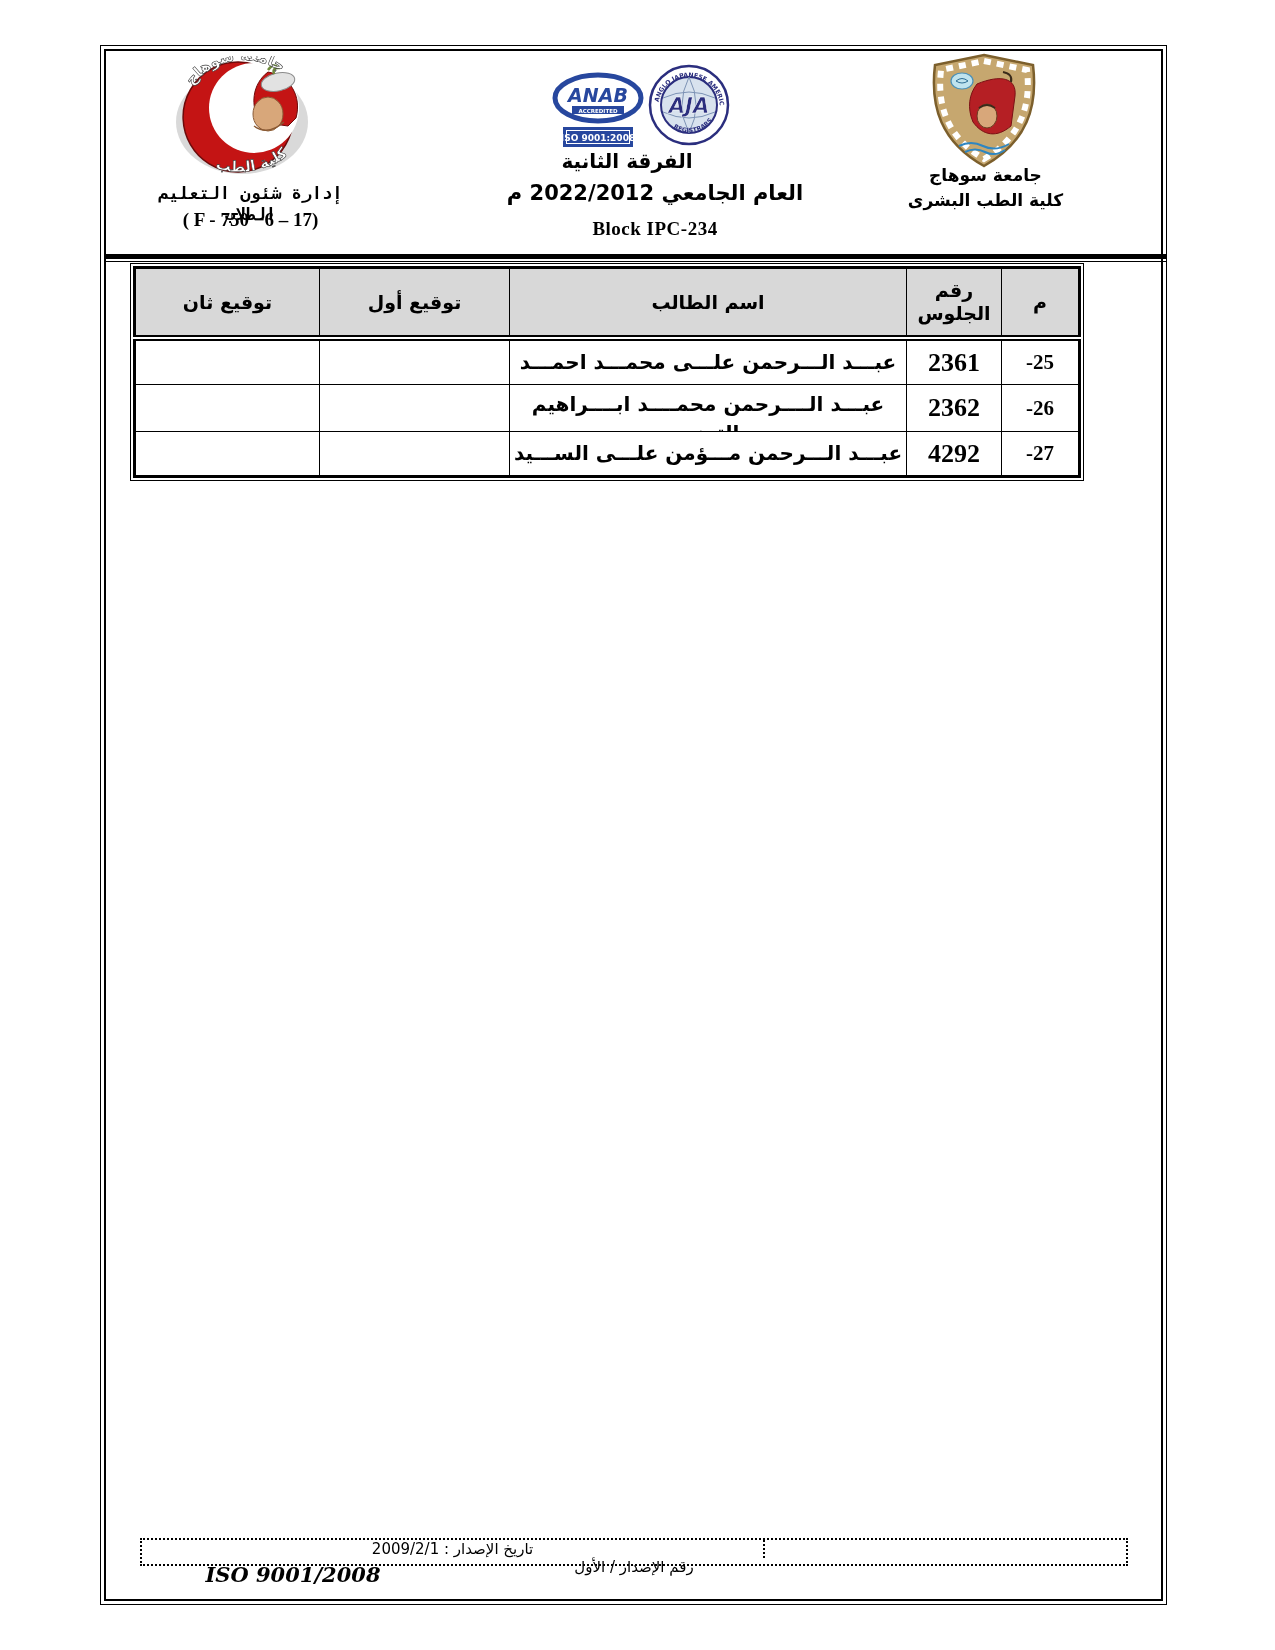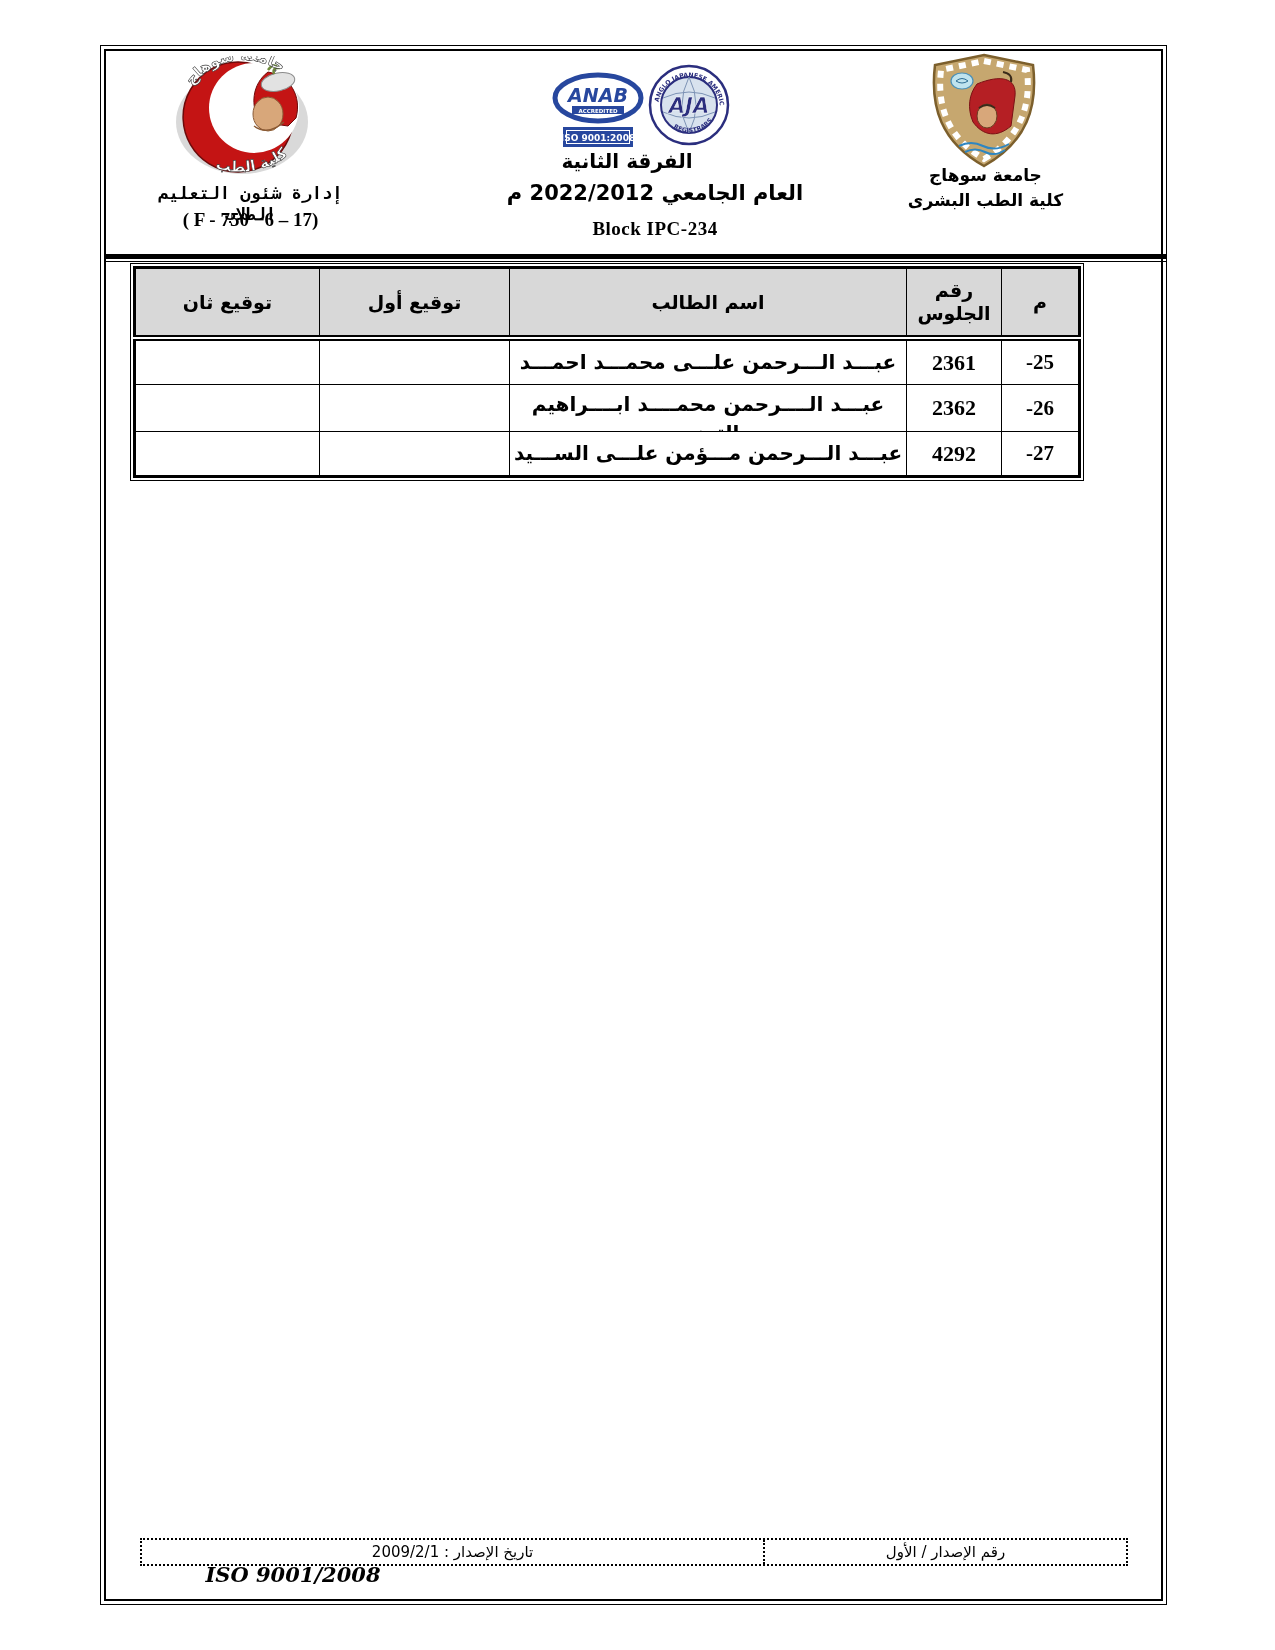--- a/index.html
+++ b/index.html
@@ -32,26 +32,26 @@
   table.sheet{left:133px;top:266px;width:945px;border-collapse:collapse;
       border:3px solid #000;outline:1px solid #000;outline-offset:2px;table-layout:fixed;}
   table.sheet th,table.sheet td{border:1px solid #000;padding:0;overflow:hidden;}
   table.sheet th{height:66px;background:#d8d8d8;font-size:19px;font-weight:bold;
       vertical-align:middle;text-align:center;line-height:1.2;border-bottom:6px double #000;}
   table.sheet td{height:43px;text-align:center;vertical-align:middle;}
   td.name-cell{font-weight:bold;font-size:20px;direction:rtl;margin-left:32px;}
   .nwrap{height:41px;overflow:hidden;line-height:41px;white-space:nowrap;}
   .nwrap.two-line{line-height:29px;padding-top:5px;white-space:normal;}
   .nwrap.two-line .l2{display:block;line-height:29px;}
-  td.seat{font-size:22px;font-weight:bold;font-family:"Liberation Serif","DejaVu Serif",serif;}
+  td.seat{font-size:26px;font-weight:bold;font-family:"Liberation Serif","DejaVu Serif",serif;}
   td.serial{font-size:21px;font-weight:bold;font-family:"Liberation Serif","DejaVu Serif",serif;direction:ltr;}
 
   
   .foot-box{left:140px;top:1538px;width:988px;height:28px;border:2px dotted #000;
-      display:flex;direction:ltr;font-size:15px;}
+      display:flex;direction:ltr;font-size:15px;flex-direction:column;}
   .foot-cell{display:flex;align-items:center;justify-content:center;direction:rtl;}
   .foot-date{width:623px;border-right:2px dotted #000;box-sizing:border-box;}
   .foot-issue{flex:1;}
   .iso{left:168px;top:1562px;width:250px;font-size:21px;font-style:italic;font-weight:bold;
       font-family:"DejaVu Serif","Liberation Serif",serif;}
 
   svg text{font-family:"DejaVu Sans",sans-serif;}
 </style>
 </head>
 <body>

